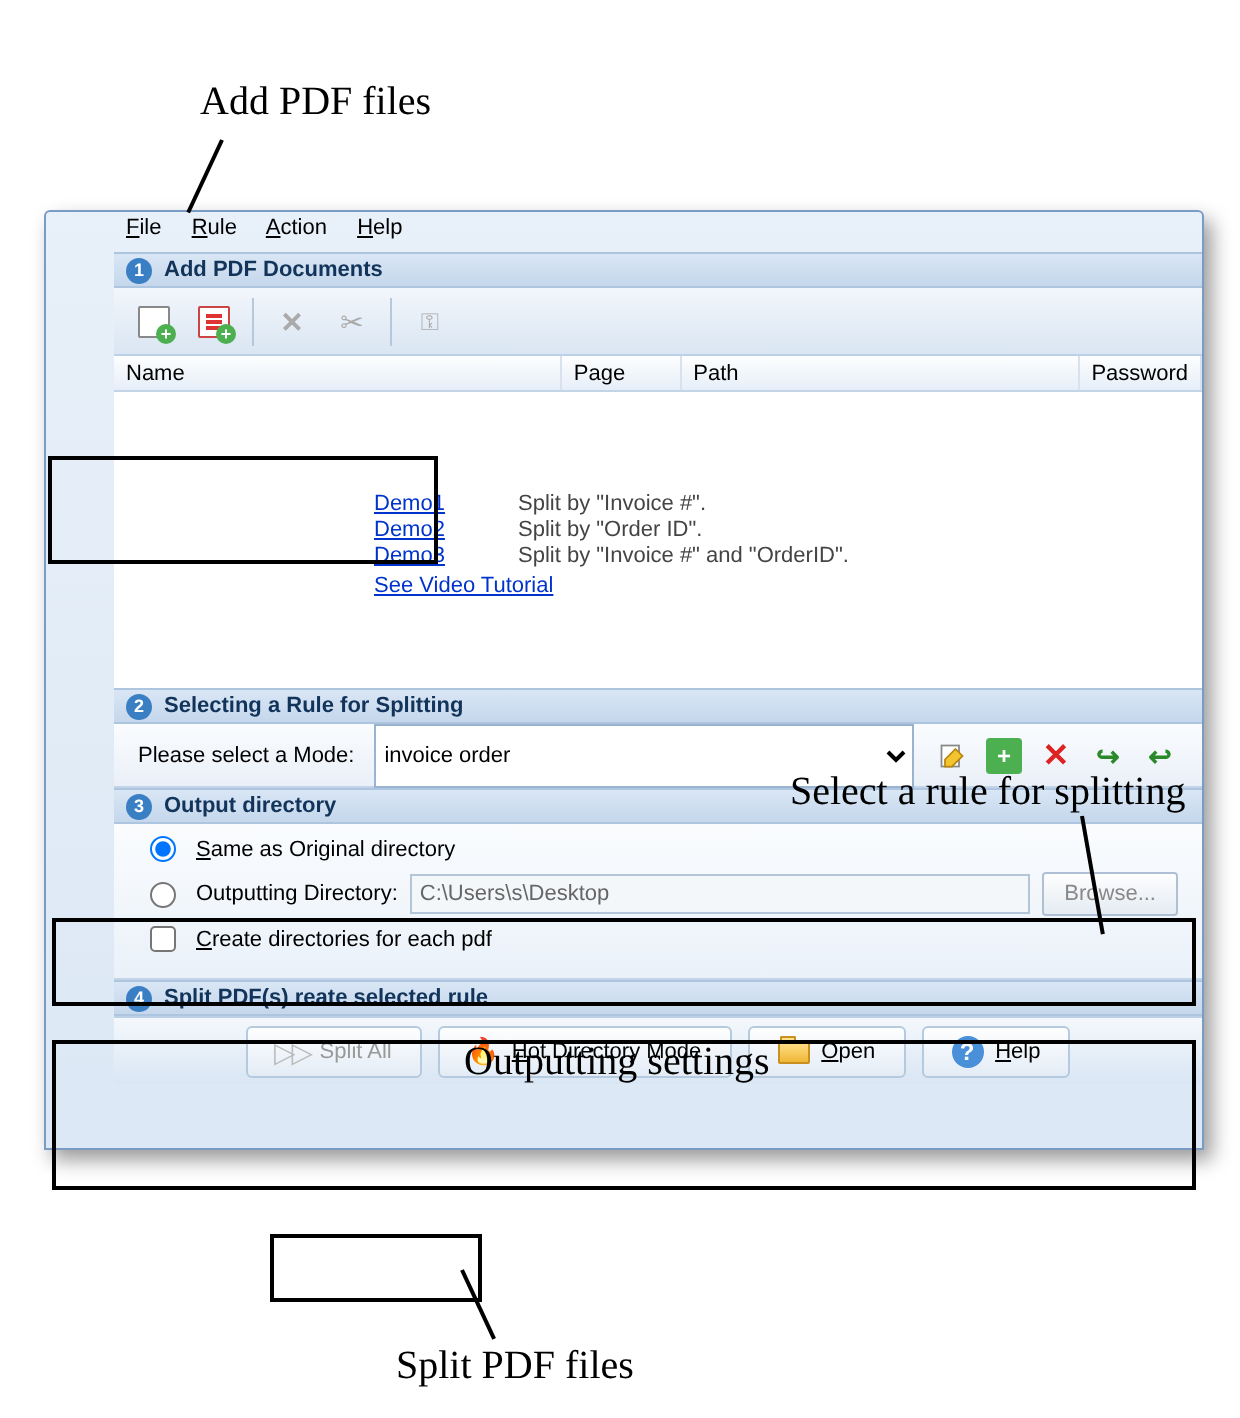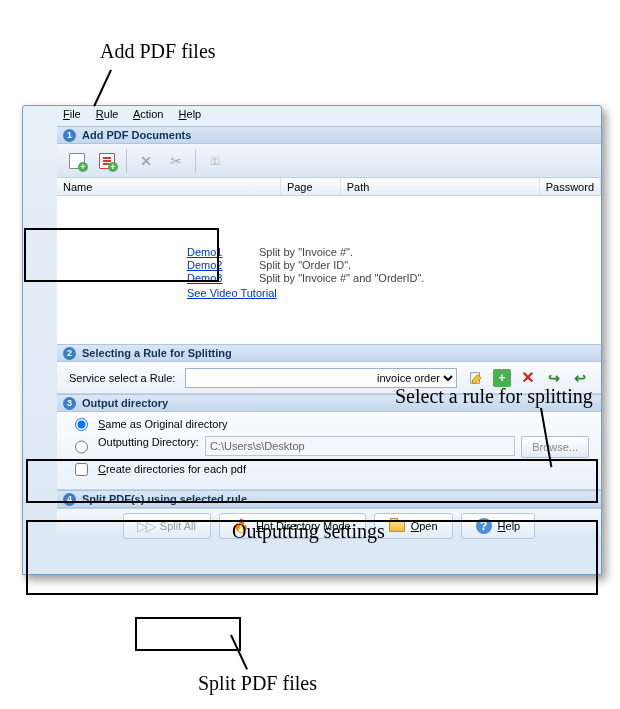--- a/index.html
+++ b/index.html
@@ -30,26 +30,26 @@
     
     .list-area { height: 148px; background: #fff; padding: 50px 0 0 130px; font-size: 11px; color: #444; }
     .list-area .empty-msg { color: #555; margin-bottom: 2px; }
     .demo-row { display: flex; gap: 24px; margin-bottom: 1px; }
     .demo-row a { color: #0033cc; text-decoration: underline; width: 48px; display: inline-block; }
     .demo-row .desc { color: #444; }
     .video-link { color: #0033cc; text-decoration: underline; display: inline-block; margin-top: 2px; }
     
     .rule-row { background: linear-gradient(#fafcfe, #eaf0f8); height: 32px; display: flex; align-items: center; padding: 0 12px; gap: 10px; border-bottom: 1px solid #c4d4e8; }
     .rule-row label { font-size: 11px; }
-    .rule-row select { flex: 1; max-width: 288px; height: 20px; font-size: 11px; border: 1px solid #9ab4d0; background: #fff; text-align: right; }
+    .rule-row select { flex: 1; max-width: 288px; height: 32px; font-size: 11px; border: 1px solid #9ab4d0; background: #fff; }
     .rule-icons { display: flex; gap: 8px; margin-left: auto; }
     .rule-icons .ic { width: 18px; height: 18px; display: flex; align-items: center; justify-content: center; }
     
     .output-body { background: linear-gradient(#fafcfe, #eaf1f9); padding: 6px 12px 8px 18px; border-bottom: 1px solid #c4d4e8; }
-    .output-body .row { display: flex; margin-bottom: 5px; gap: 6px; }
+    .output-body .row { display: flex; align-items: center; margin-bottom: 5px; gap: 6px; }
     .output-body input[type="radio"], .output-body input[type="checkbox"] { margin-right: 4px; }
     .output-body input[type="text"] { flex: 1; max-width: 345px; height: 20px; border: 1px solid #b5c5d8; background: #f4f7fa; font-size: 11px; padding: 0 4px; color: #666; }
     .browse-btn { height: 22px; padding: 0 10px; font-size: 11px; background: linear-gradient(#fefefe, #e4ebf3); border: 1px solid #b0c0d4; border-radius: 2px; color: #888; }
     
     .bottom-bar { background: linear-gradient(#f4f8fc, #d9e6f4); height: 34px; display: flex; align-items: center; justify-content: center; gap: 8px; border-top: 1px solid #bcd0e6; }
     .bbtn { height: 26px; padding: 0 14px; display: flex; align-items: center; gap: 6px; border: 1px solid #b5c9df; background: linear-gradient(#fefefe, #e3ecf6); border-radius: 3px; font-size: 11px; }
     .bbtn.disabled { color: #999; }
     .bbtn .ico { width: 16px; height: 16px; display: inline-flex; align-items: center; justify-content: center; }
     
     .box-highlight { position: absolute; border: 2px solid #000; pointer-events: none; z-index: 50; }
@@ -148,21 +148,21 @@
         <span class="desc">Split by "Invoice #" and "OrderID".</span>
       </div>
     <a href="#" class="video-link">See Video Tutorial </a>
   </div>
 
   <div class="section-header">
     <span class="step-badge">2</span>
     <span>Selecting a Rule for Splitting</span>
   </div>
   <div class="rule-row">
-    <label>Service select a Rule:</label>
+    <label>Please select a Mode:</label>
     <select>
       <option>invoice order</option>
     </select>
     <div class="rule-icons">
       <span class="ic i-edit">
           <svg viewBox="0 0 16 16">
             <rect x="2" y="2" width="10" height="12" fill="#fff" stroke="#888"></rect>
             <path d="M10 4 L14 8 L8 14 L4 14 L4 10 Z" fill="#f4c430" stroke="#b8860b"></path>
           </svg>
         </span>
@@ -189,21 +189,21 @@
       <button class="browse-btn">Browse...</button>
     </div>
     <div class="row">
       <input type="checkbox" style="">
       <label><u>C</u>reate directories for each pdf</label>
     </div>
   </div>
 
   <div class="section-header">
     <span class="step-badge">4</span>
-    <span>Split PDF(s) using selected rule</span>
+    <span>Split PDF(s) reate selected rule</span>
   </div>
   <div class="bottom-bar">
     <button class="bbtn disabled">
       <span class="ico i-split">▷▷</span>
       <span>Split All</span>
     </button>
     <button class="bbtn">
       <span class="ico i-hot"></span>
       <span><u>H</u>ot Directory Mode</span>
     </button>

